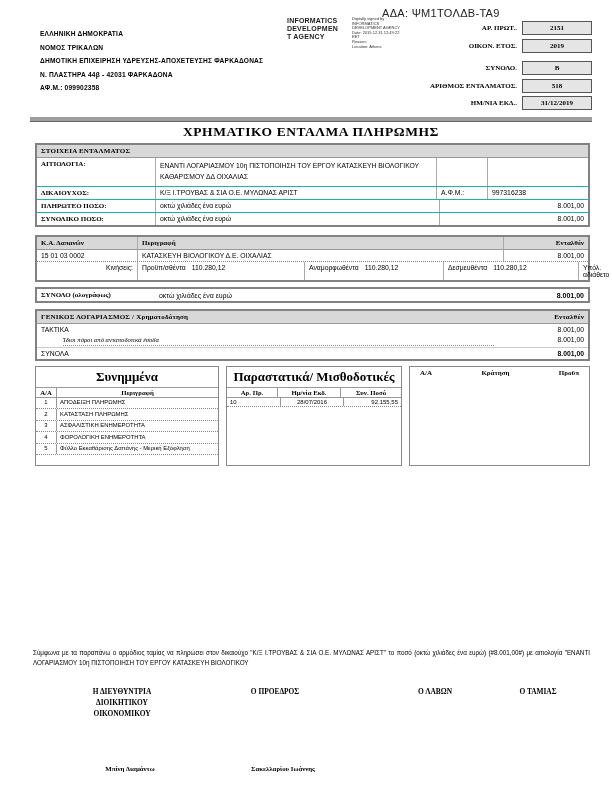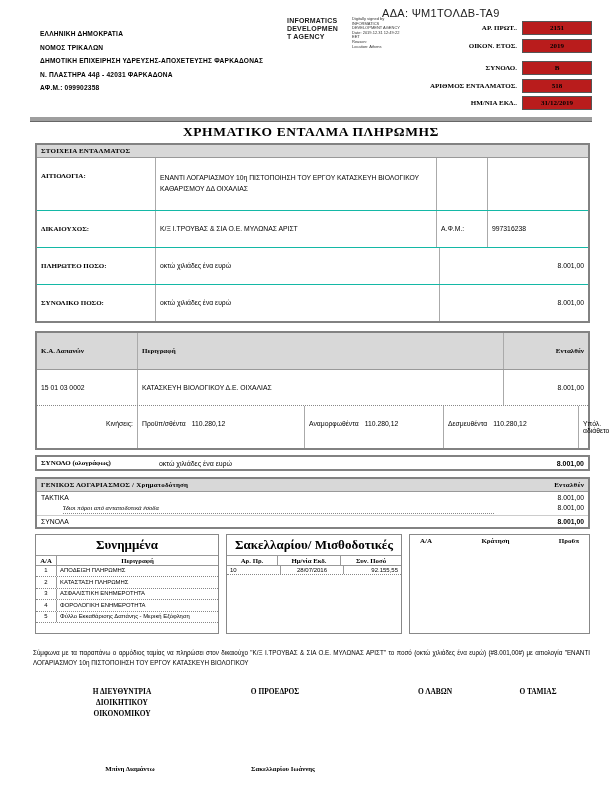--- a/index.html
+++ b/index.html
@@ -9,36 +9,36 @@
 
   
   .ada{position:absolute;top:7px;left:382px;font-size:11px;color:#222;letter-spacing:.3px;}
   .issuer{position:absolute;top:27px;left:40px;font-size:6.6px;font-weight:bold;line-height:13.5px;letter-spacing:.2px;}
   .stamp{position:absolute;top:17px;left:287px;display:flex;gap:3px;color:#1c1c1c;}
   .stamp-big{font-size:7px;font-weight:bold;line-height:8px;width:62px;letter-spacing:.2px;}
   .stamp-small{font-size:4px;line-height:4.6px;width:55px;color:#333;}
   .hdr-fields{position:absolute;top:21px;right:20px;width:280px;}
   .hf-row{display:flex;align-items:center;justify-content:flex-end;margin-bottom:3.5px;}
   .hf-label{font-family:"Liberation Serif",serif;font-weight:bold;font-size:7px;text-align:right;margin-right:5px;white-space:nowrap;}
-  .hf-value{width:68px;height:12px;border:1px solid #555;background:#b91c1c;
+  .hf-value{width:68px;height:12px;border:1px solid #555;background:#e5e5e5;
             font-family:"Liberation Serif",serif;font-weight:bold;font-size:7px;
             display:flex;align-items:center;justify-content:center;}
   .hf-gap{height:5px;}
 
   
   .main{position:absolute;top:117px;left:30px;width:562px;}
   .rule-thick{height:4px;background:#9e9e9e;border-bottom:1px solid #666;}
   .doc-title{text-align:center;font-family:"Liberation Serif",serif;font-weight:bold;
              font-size:13.5px;letter-spacing:.6px;margin:2px 0 3px 0;}
 
   .box{border:2px solid #828282;margin-left:5px;margin-right:2px;background:#fff;}
   .gray-hdr{background:#d8d8d8;font-size:7px;font-weight:bold;padding:2px 4px;
             border-bottom:1px solid #999;font-family:"Liberation Serif",serif;letter-spacing:.2px;}
   .row{display:flex;align-items:stretch;font-size:6.8px;}
-  .cell{padding:14px 4px;}
+  .cell{padding:2px 4px;}
   .lab{width:110px;font-family:"Liberation Serif",serif;font-weight:bold;font-size:7px;flex:none;}
   .bl{border-left:1px solid #aaa;}
   .bt{border-top:1px solid #14b8a6;}
   .flex1{flex:1;min-width:0;}
   .amt{text-align:right;font-size:6.8px;}
 
   
   .st-aitio-val{line-height:11px;min-height:24px;}
   .afm-lab{width:42px;flex:none;font-size:6.8px;}
   .afm-val{width:92px;flex:none;font-size:6.8px;}
@@ -270,21 +270,21 @@
           <div class="att-num">4</div>
           <div class="att-desc">ΦΟΡΟΛΟΓΙΚΗ ΕΝΗΜΕΡΟΤΗΤΑ</div>
         </div>
         <div class="att-row">
           <div class="att-num">5</div>
           <div class="att-desc">Φύλλο Εκκαθάρισης Δαπάνης - Μερική Εξόφληση</div>
         </div>
       </div>
 
       <div class="panel p-mid">
-        <div class="p-title">Σακελλαρίου/ Μισθοδοτικές</div>
+        <div class="p-title">Παραστατικά/ Μισθοδοτικές</div>
         <div class="p-sub">
           <div class="par-c1">Αρ. Πρ.</div>
           <div class="par-c2">Ημ/νία Εκδ.</div>
           <div class="par-c3">Συν. Ποσό</div>
         </div>
         <div class="par-row">
           <div class="par-c1">10</div>
           <div class="par-c2">28/07/2016</div>
           <div class="par-c3">92.155,55</div>
         </div>

